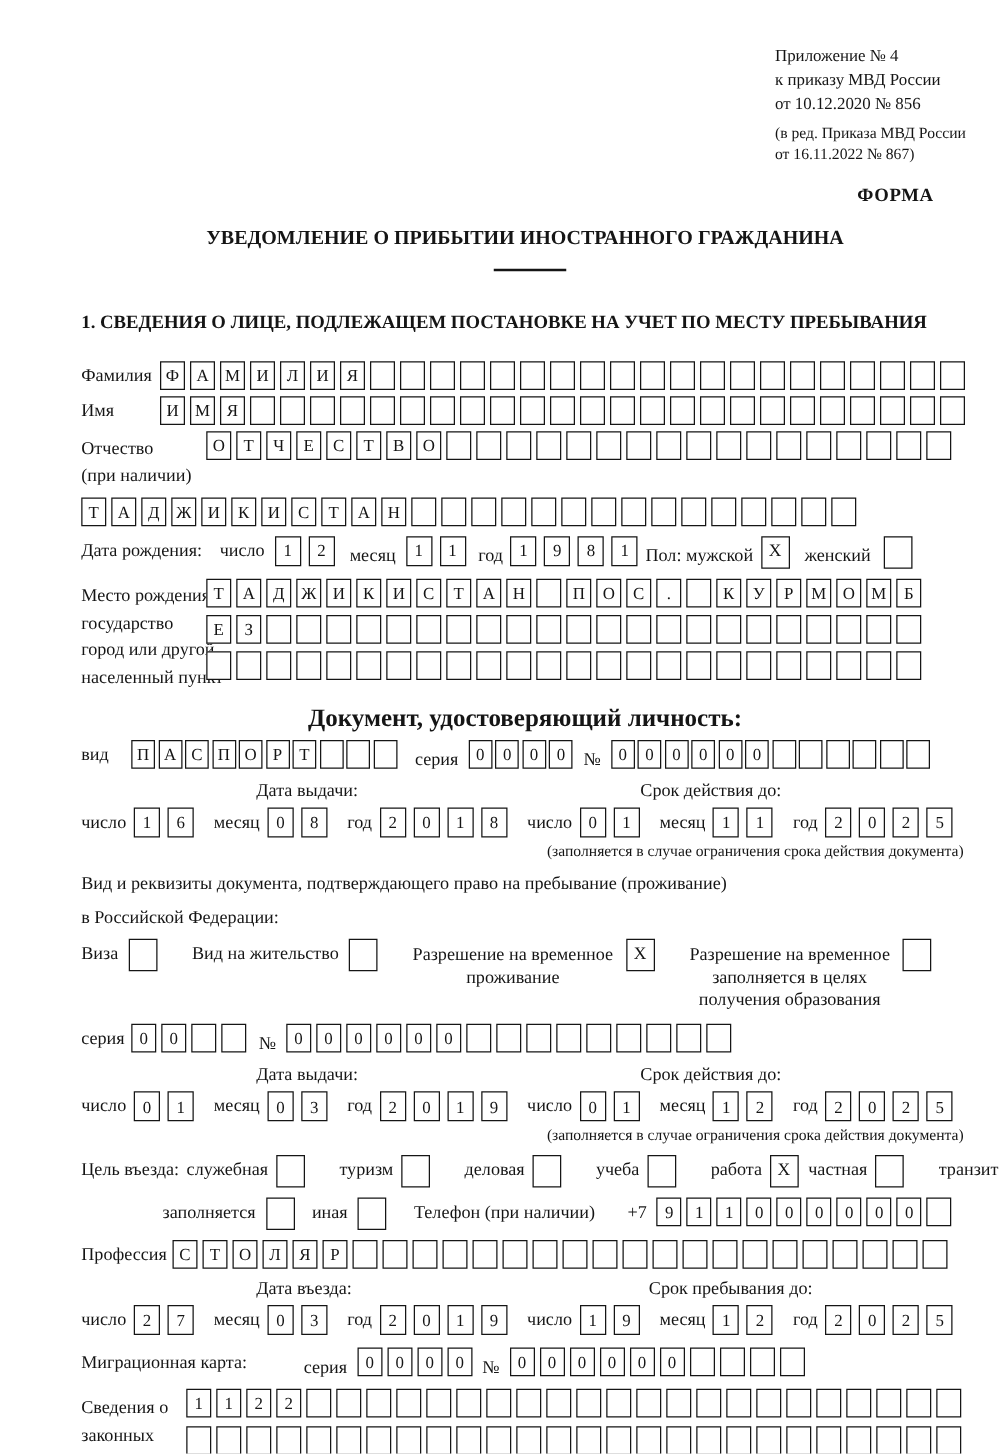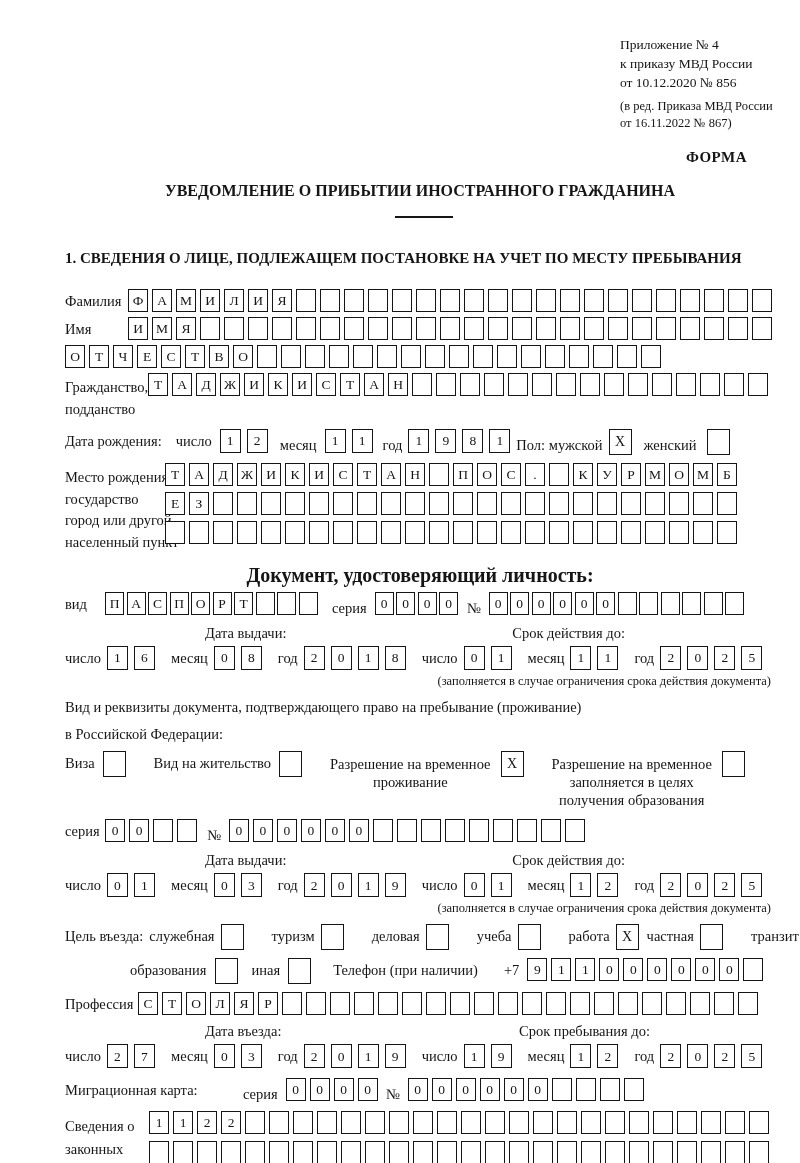--- a/index.html
+++ b/index.html
@@ -149,20 +149,24 @@
         <span class="cell"></span>
         <span class="cell"></span>
         <span class="cell"></span>
         <span class="cell"></span>
         <span class="cell"></span>
         <span class="cell"></span>
       </span>
   </div>
 
   <div class="row">
+    <span class="lblcol w100">
+      <span style="display:block;">Отчество</span>
+      <span style="display:block;">(при наличии)</span>
+    </span>
     <span class="cellrow">
         <span class="cell">О</span>
         <span class="cell">Т</span>
         <span class="cell">Ч</span>
         <span class="cell">Е</span>
         <span class="cell">С</span>
         <span class="cell">Т</span>
         <span class="cell">В</span>
         <span class="cell">О</span>
         <span class="cell"></span>
@@ -179,24 +183,20 @@
         <span class="cell"></span>
         <span class="cell"></span>
         <span class="cell"></span>
         <span class="cell"></span>
         <span class="cell"></span>
         <span class="cell"></span>
       </span>
   </div>
 
   <div class="row">
-    <span class="lblcol w83">
-      <span style="display:block;">Гражданство,</span>
-      <span style="display:block;">подданство</span>
-    </span>
     <span class="cellrow">
         <span class="cell">Т</span>
         <span class="cell">А</span>
         <span class="cell">Д</span>
         <span class="cell">Ж</span>
         <span class="cell">И</span>
         <span class="cell">К</span>
         <span class="cell">И</span>
         <span class="cell">С</span>
         <span class="cell">Т</span>
@@ -527,21 +527,21 @@
     <span class="cbox"></span>
     <span class="il gap10">работа</span>
     <span class="cbox">X</span>
     <span class="il">частная</span>
     <span class="cbox"></span>
     <span class="il gap10">транзит</span>
     <span class="cbox"></span>
   </div>
 
   <div class="row phone-row mt8">
-    <span class="il indent65">образования</span>
+    <span class="il indent65">заполняется</span>
     <span class="cbox"></span>
     <span class="il">иная</span>
     <span class="cbox"></span>
     <span class="il" style="margin-left:8px;">Телефон (при наличии)</span>
     <span class="il" style="margin-left:18px;">+7</span>
     <span class="cellrow">
         <span class="cell">9</span>
         <span class="cell">1</span>
         <span class="cell">1</span>
         <span class="cell">0</span>

